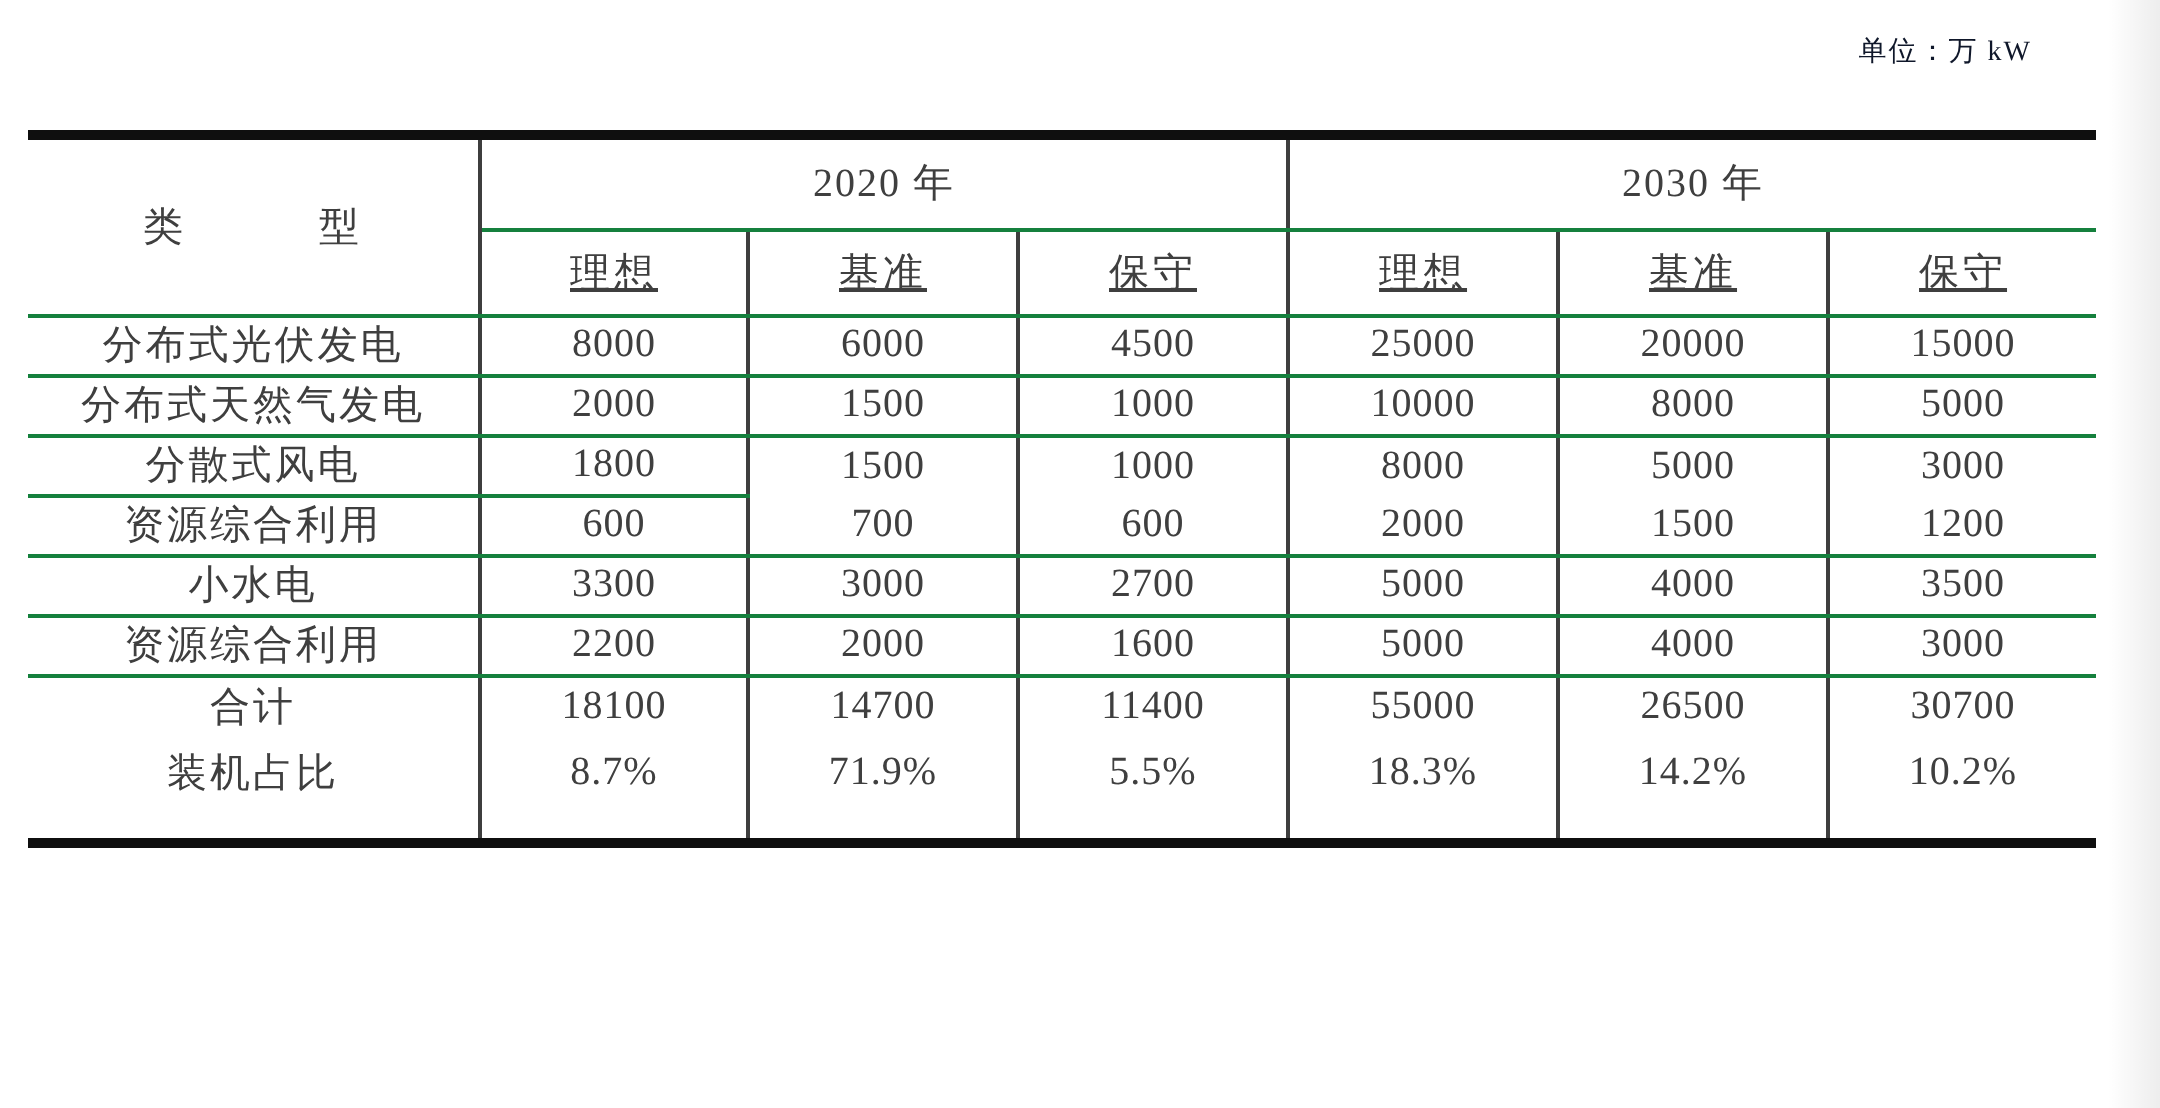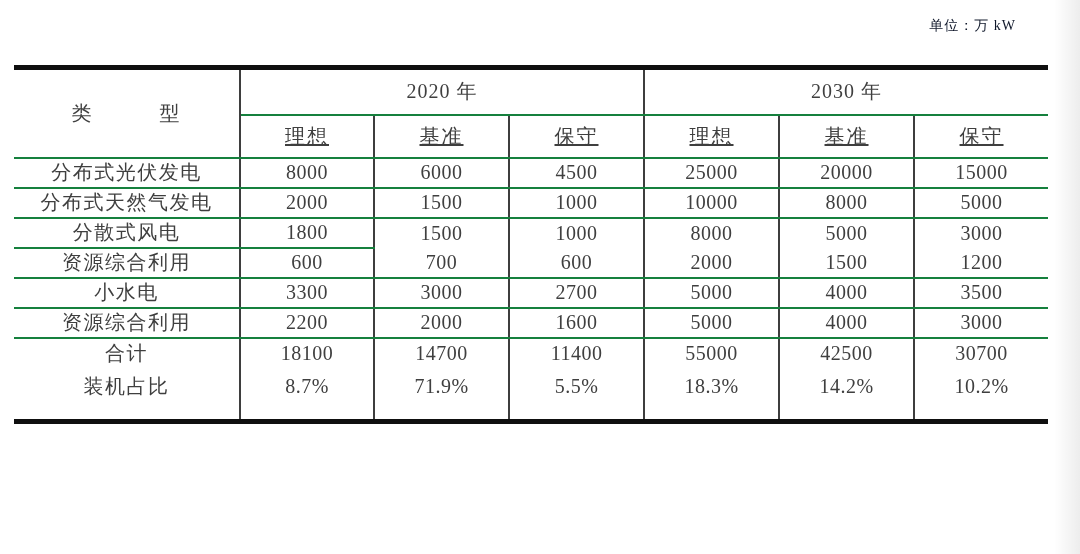--- a/index.html
+++ b/index.html
@@ -137,21 +137,21 @@
         <td class="num hb">5000</td>
         <td class="num hb">4000</td>
         <td class="num hb">3000</td>
       </tr>
       <tr class="drow">
         <td class="row-label nb">合计</td>
         <td class="num total-num nb">18100</td>
         <td class="num total-num nb">14700</td>
         <td class="num total-num nb">11400</td>
         <td class="num total-num nb">55000</td>
-        <td class="num total-num nb">42500</td>
+        <td class="num total-num nb">26500</td>
         <td class="num total-num nb">30700</td>
       </tr>
       <tr class="drow ratio-row">
         <td class="row-label nb">装机占比</td>
         <td class="num ratio-num nb">8.7%</td>
         <td class="num ratio-num nb">71.9%</td>
         <td class="num ratio-num nb">5.5%</td>
         <td class="num ratio-num nb">18.3%</td>
         <td class="num ratio-num nb">14.2%</td>
         <td class="num ratio-num nb">10.2%</td>

